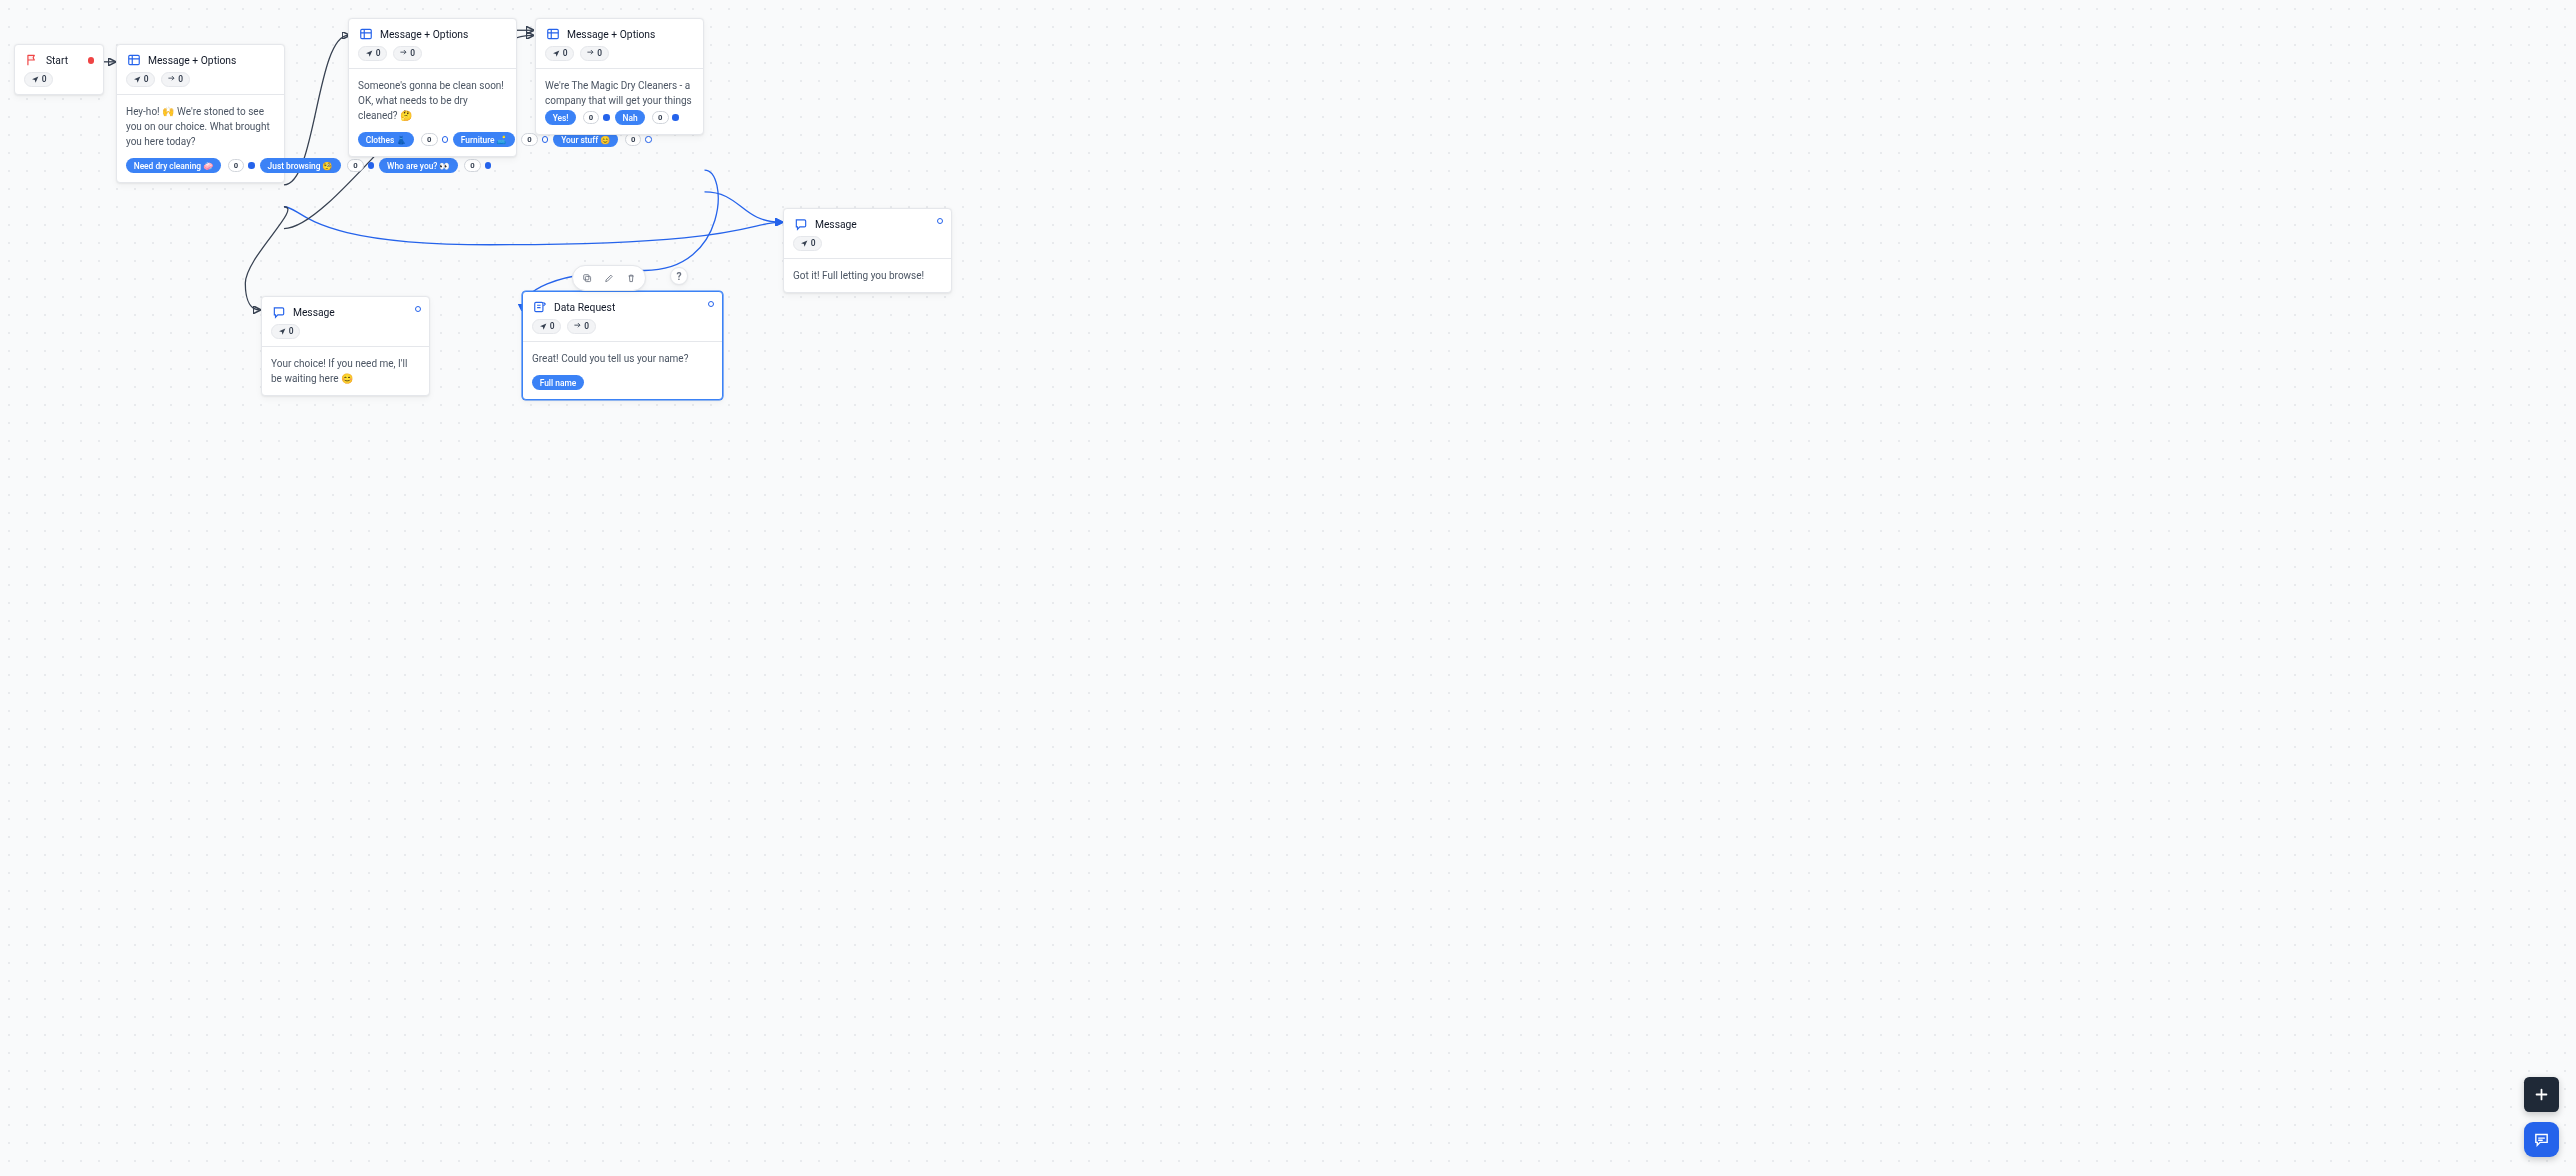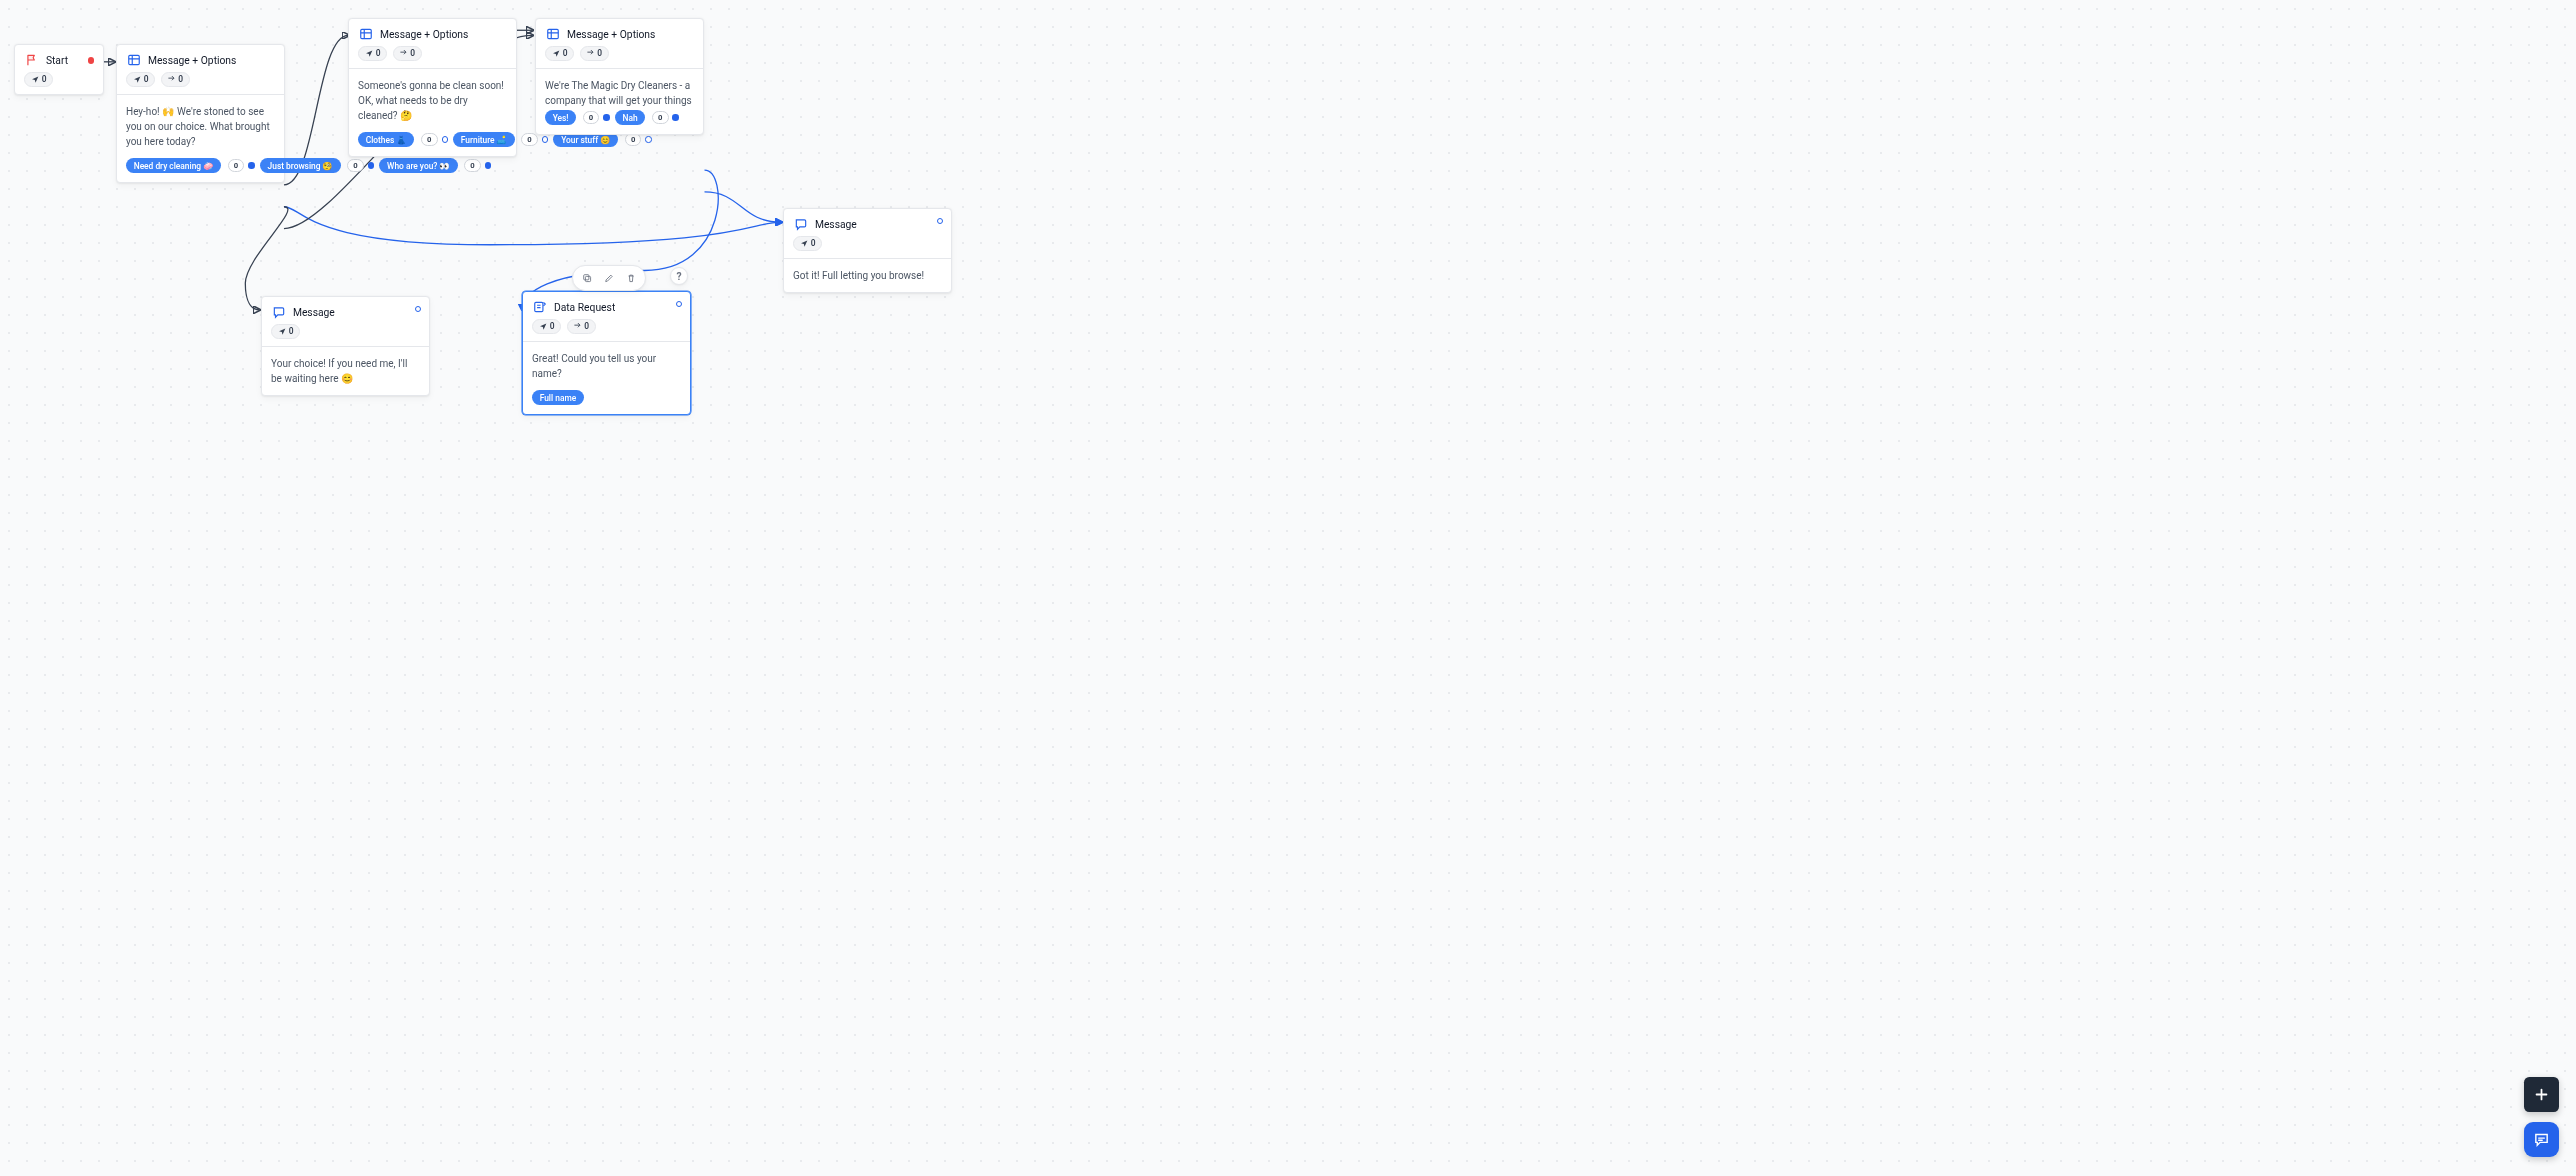--- a/index.html
+++ b/index.html
@@ -281,21 +281,21 @@
         <svg viewBox="0 0 24 24">
           <path d="M3 12l18-8-8 18-2-8-8-2z" fill="#374151"></path>
         </svg>
         <span>0</span>
       </span>
   </div>
   <div class="divider"></div>
   <div class="node-body">Your choice! If you need me, I'll be waiting here 😊</div>
 </div>
 
-<div class="node selected" style="left:522px;top:291px;width:169px;">
+<div class="node selected" style="left:522px;top:291px;width:201px;">
   <div class="node-header">
     <span class="icon-box">
         <svg viewBox="0 0 24 24">
           <rect x="3" y="4" width="14" height="16" rx="2" fill="none" stroke="#2563eb" stroke-width="2"></rect>
           <path d="M7 9h6M7 13h6M18 4l3 3-3 3" stroke="#2563eb" stroke-width="2" fill="none"></path>
         </svg>
       </span>
     <span class="node-title">Data Request</span>
     <span class="port hollow node-header-port"></span>
   </div>

